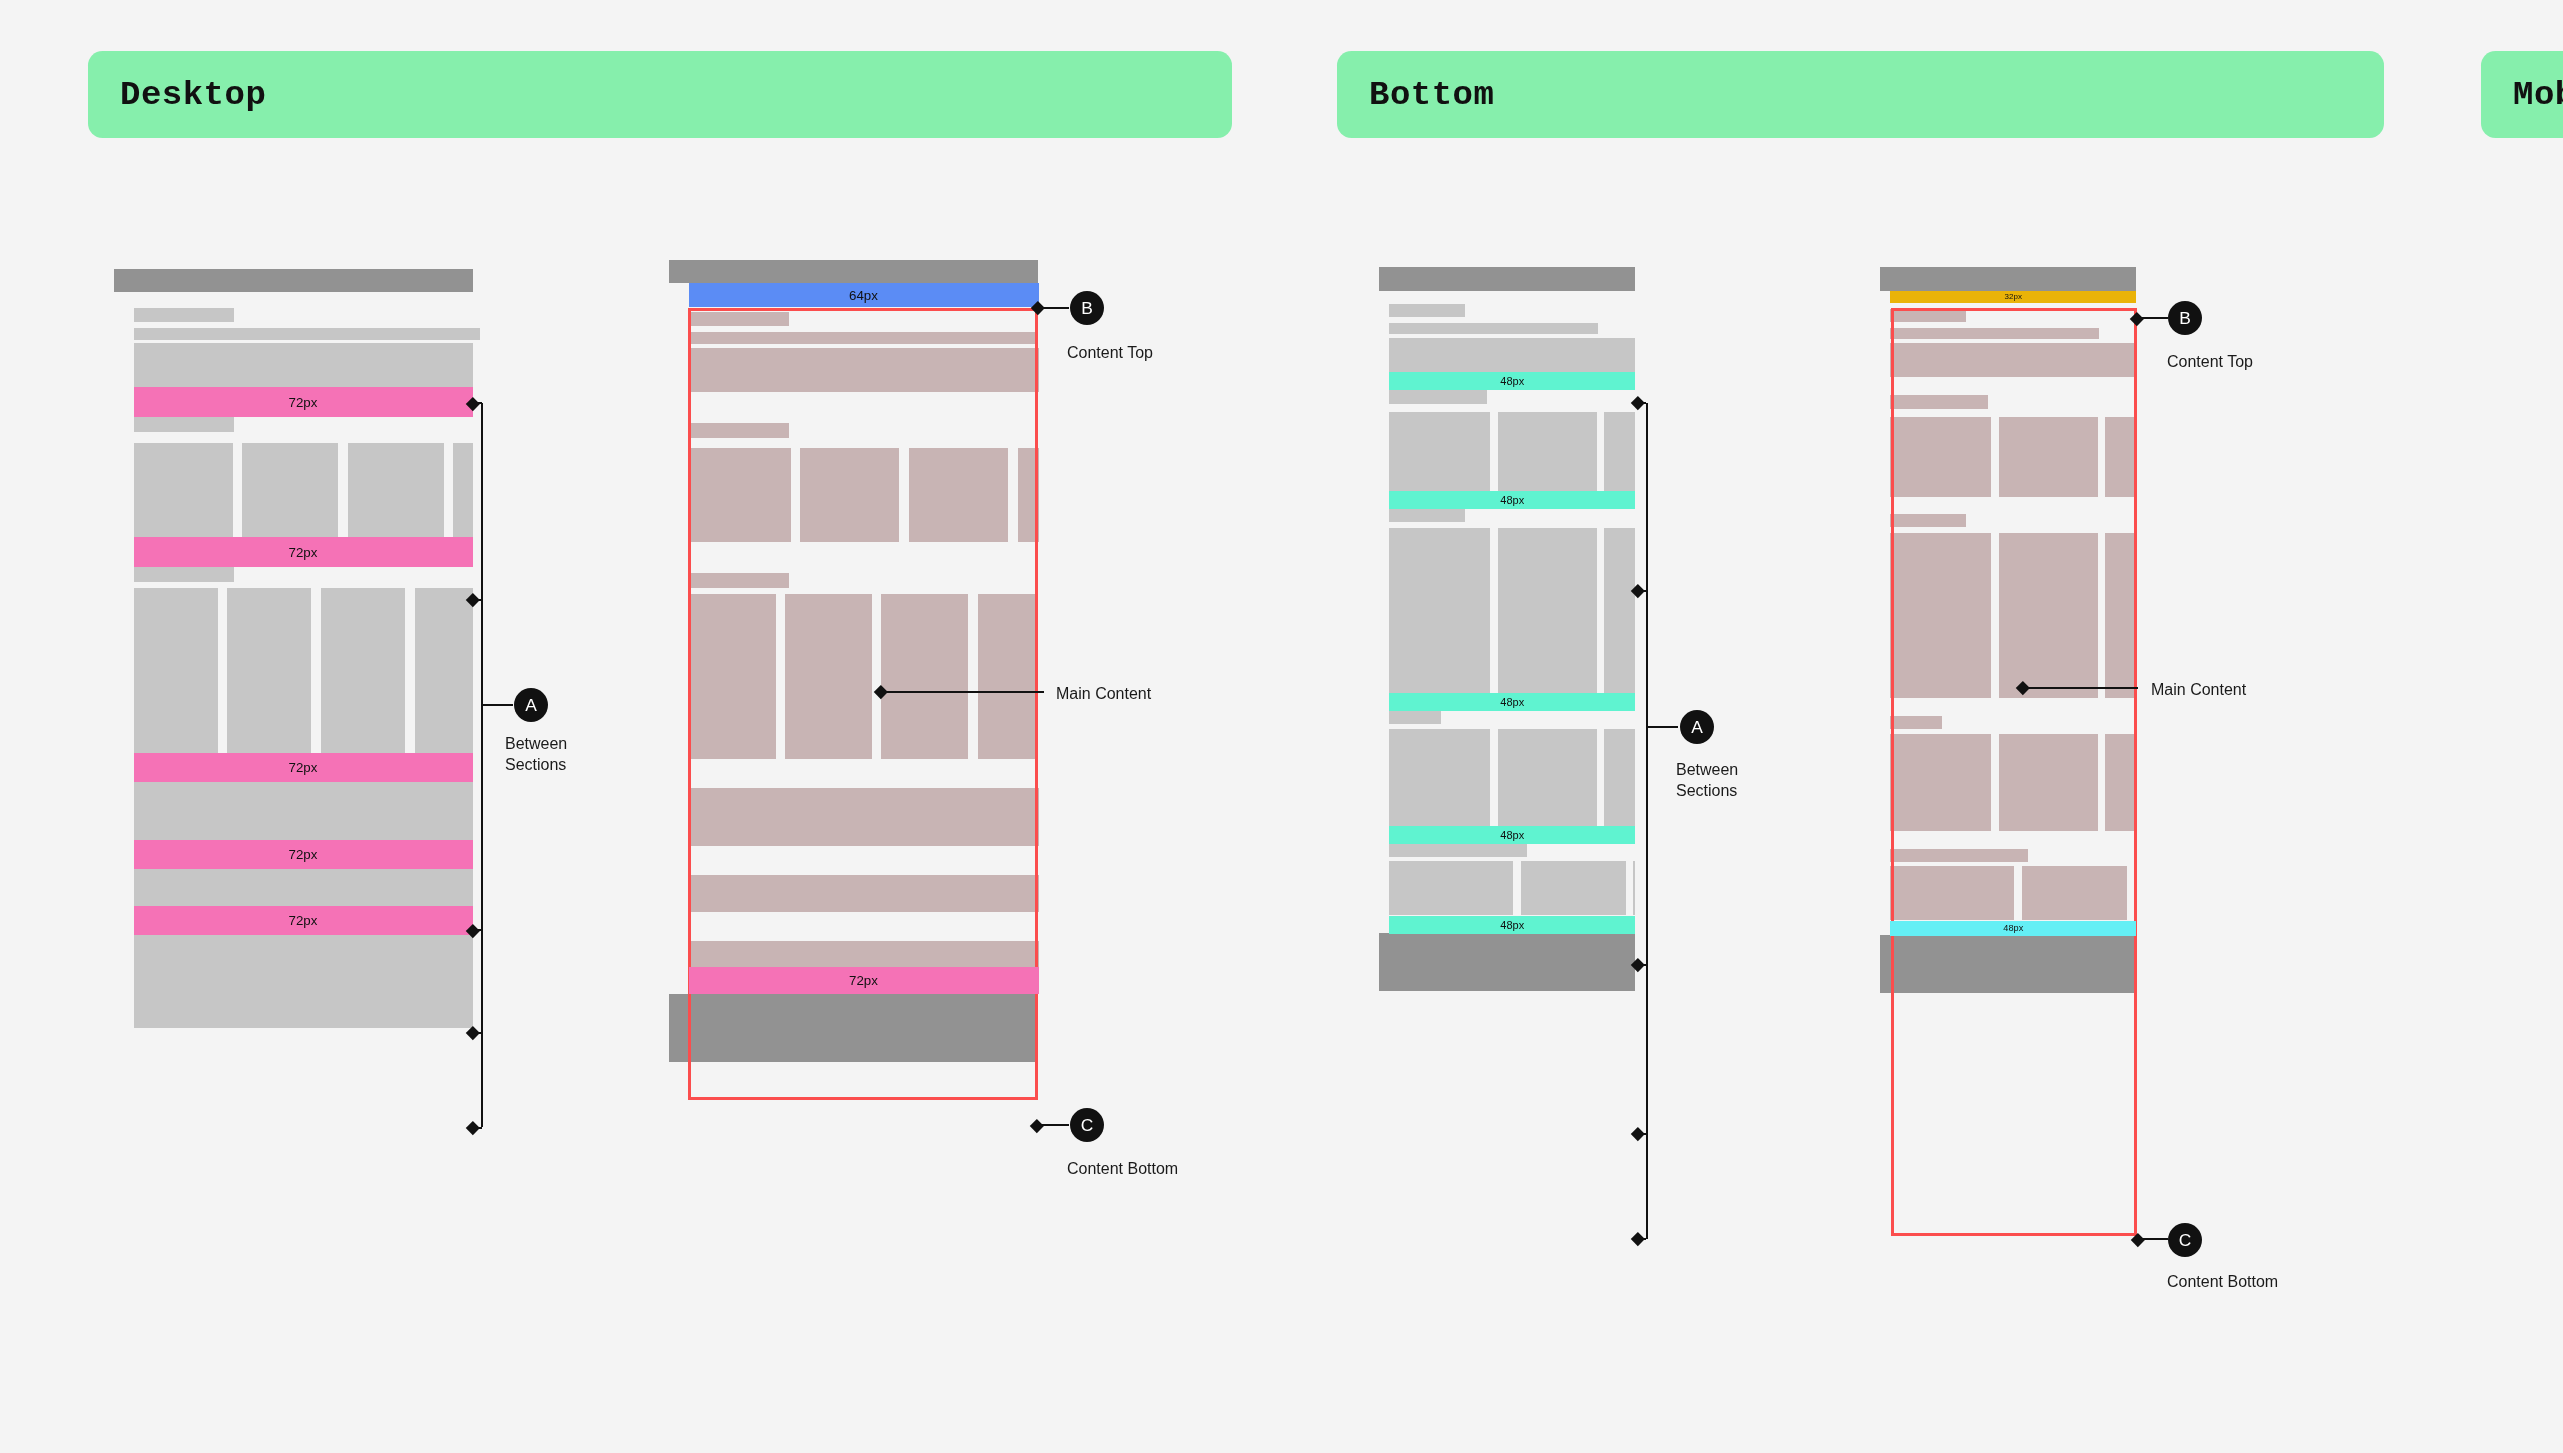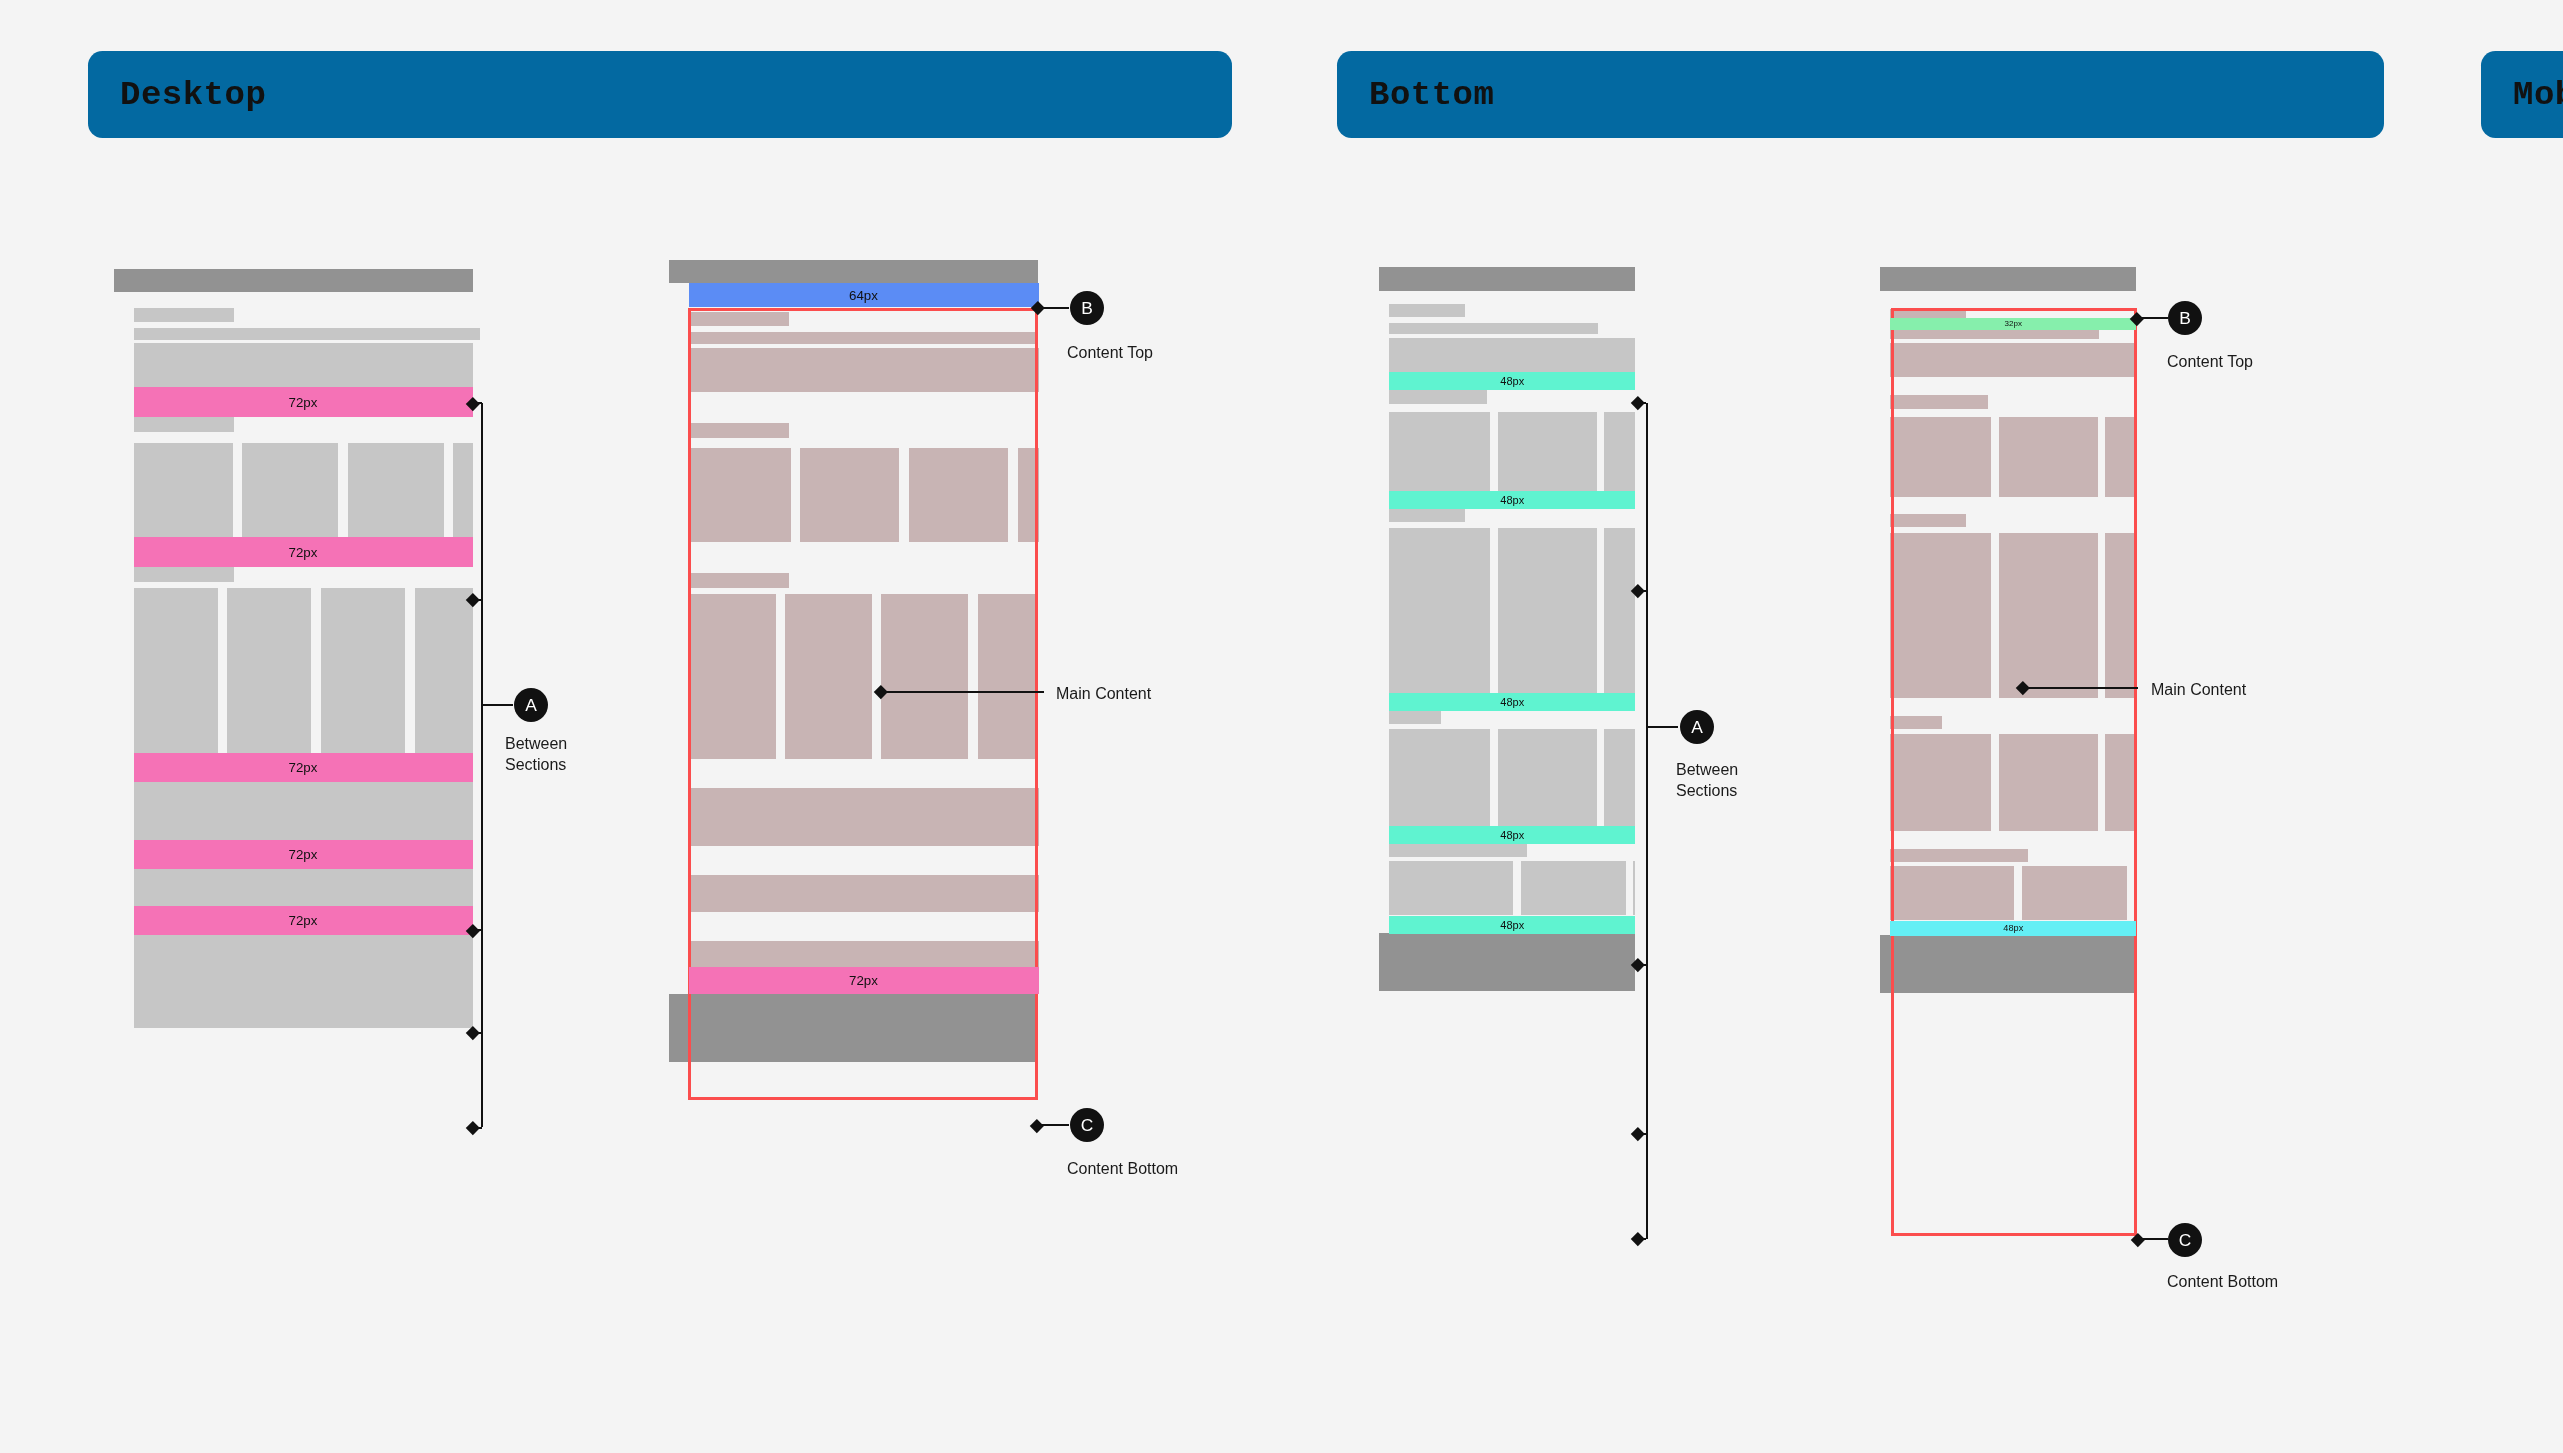--- a/index.html
+++ b/index.html
@@ -7,21 +7,21 @@
     width: 3428px; height: 1453px;
     background: #f4f4f4;
     font-family: "Liberation Sans", sans-serif;
     overflow: hidden;
   }
   .page { position: relative; width: 3428px; height: 1453px; }
 
   
   .hdr {
     position: absolute; height: 87px;
-    background: #0369a1; border-radius: 14.4px;
+    background: #86efac; border-radius: 14.4px;
     display: flex; align-items: center;
   }
   .hdr-title {
     font-family: "Liberation Mono", "DejaVu Sans Mono", monospace;
     font-size: 34px; font-weight: 700; color: #111;
     letter-spacing: 0.5px; padding-left: 32px;
   }
   #hdr-desktop { left: 88px;  top: 51px; width: 1144px; }
   #hdr-tablet  { left: 1337px; top: 51px; width: 1047px; }
   #hdr-mobile  { left: 2481px; top: 51px; width: 824px; }
@@ -41,21 +41,21 @@
     position: relative;
     display: flex; align-items: center; justify-content: center;
     font-size: 13.3px; font-weight: 500; color: #111;
     font-family: "Liberation Sans", sans-serif;
     white-space: nowrap;
   }
   .sp-pink  { background: #f572b6; }
   .sp-mint  { background: #5ff3d0; }
   .sp-cyan  { background: #64eff5; }
   .sp-blue  { background: #5b8cf5; color:#111; }
-  .sp-lime  { background: #86efac; margin-top: 27px; }
+  .sp-lime  { background: #eab308; }
 
   
   .content-outline {
     position: absolute;
     border: 3.6px solid #fb4d4d;
     pointer-events: none;
     z-index: 6;
   }
 
   

